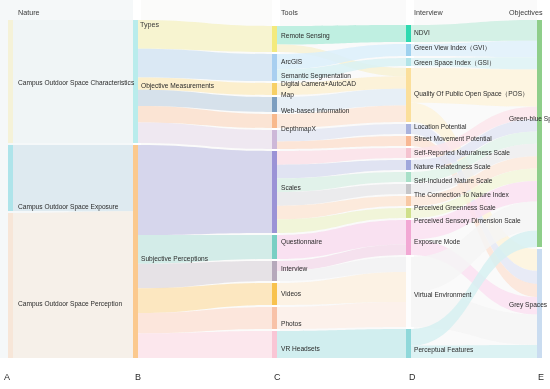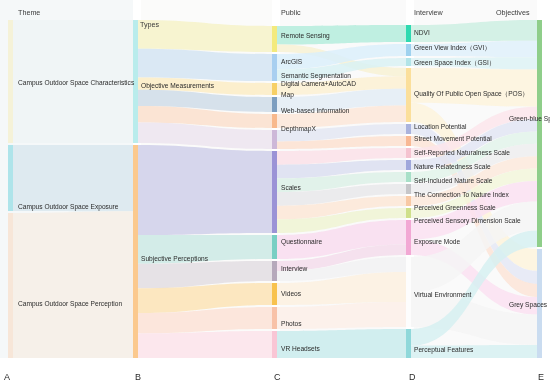--- a/index.html
+++ b/index.html
@@ -110,25 +110,25 @@
         <rect x="406" y="196" width="5" height="10" fill="#f8c9a5"></rect>
         <rect x="406" y="208" width="5" height="10" fill="#cfe08a"></rect>
         <rect x="406" y="220" width="5" height="35" fill="#f2a8d4"></rect>
         <rect x="406" y="257" width="5" height="70" fill="#fdfdfd"></rect>
         <rect x="406" y="329" width="5" height="29" fill="#8fd8da"></rect>
         <rect x="537" y="20" width="5" height="227" fill="#8fce8a"></rect>
         <rect x="537" y="249" width="5" height="109" fill="#cadcf0"></rect>
       </g>
   </svg>
   <div id="labels-layer">
-      <div class="hdr" style="left: 18px; top: 8px;">Theme</div>
+      <div class="hdr" style="left: 18px; top: 8px;">Nature</div>
       <div class="hdr" style="left: 140px; top: 20px;">Types</div>
-      <div class="hdr" style="left: 281px; top: 8px;">Public</div>
+      <div class="hdr" style="left: 281px; top: 8px;">Tools</div>
       <div class="hdr" style="left: 414px; top: 8px;">Interview</div>
-      <div class="hdr" style="left: 496px; top: 8px;">Objectives</div>
+      <div class="hdr" style="left: 509px; top: 8px;">Objectives</div>
       <div class="nodelabel" style="left: 18px; top: 79px;">Campus Outdoor Space Characteristics</div>
       <div class="nodelabel" style="left: 18px; top: 203px;">Campus Outdoor Space Exposure</div>
       <div class="nodelabel" style="left: 18px; top: 300px;">Campus Outdoor Space Perception</div>
       <div class="nodelabel" style="left: 141px; top: 82px;">Objective Measurements</div>
       <div class="nodelabel" style="left: 141px; top: 255px;">Subjective Perceptions</div>
       <div class="nodelabel" style="left: 281px; top: 32px;">Remote Sensing</div>
       <div class="nodelabel" style="left: 281px; top: 58px;">ArcGIS</div>
       <div class="nodelabel two" style="left: 281px; top: 72px;">
         <div>Semantic Segmentation</div>
         <div>Digital Camera+AutoCAD</div>

